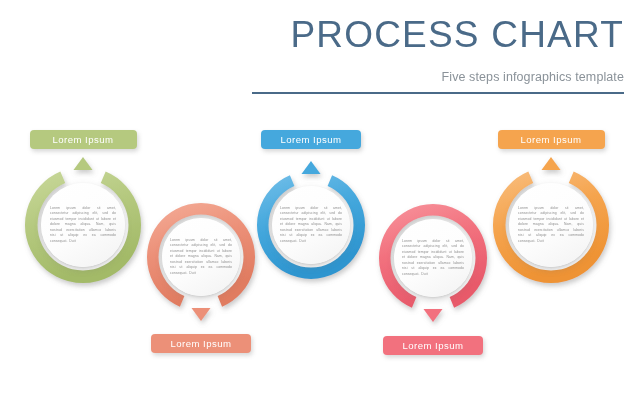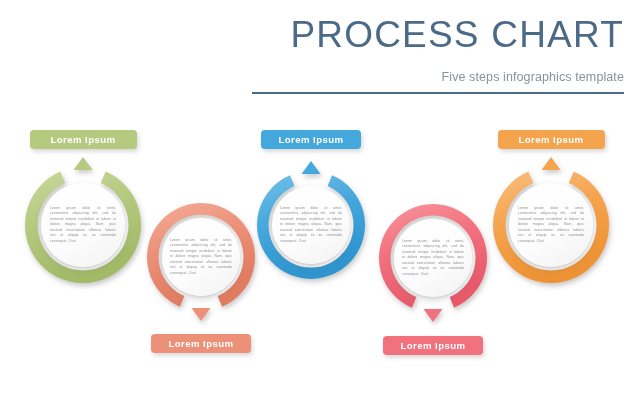--- a/index.html
+++ b/index.html
@@ -96,21 +96,21 @@
     border-radius: 4px;
     display: flex;
     align-items: center;
     justify-content: center;
     box-shadow: 1.5px 2.5px 4px rgba(130,130,130,0.32);
     box-sizing: border-box;
   }
   .label-text {
     font-family: "Liberation Sans", sans-serif;
     font-size: 9.6px;
-    font-weight: bold;
+    font-weight: normal;
     color: #ffffff;
     letter-spacing: 0.45px;
     white-space: nowrap;
   }
 </style>
 </head>
 <body>
 
 <div id="canvas">
 

